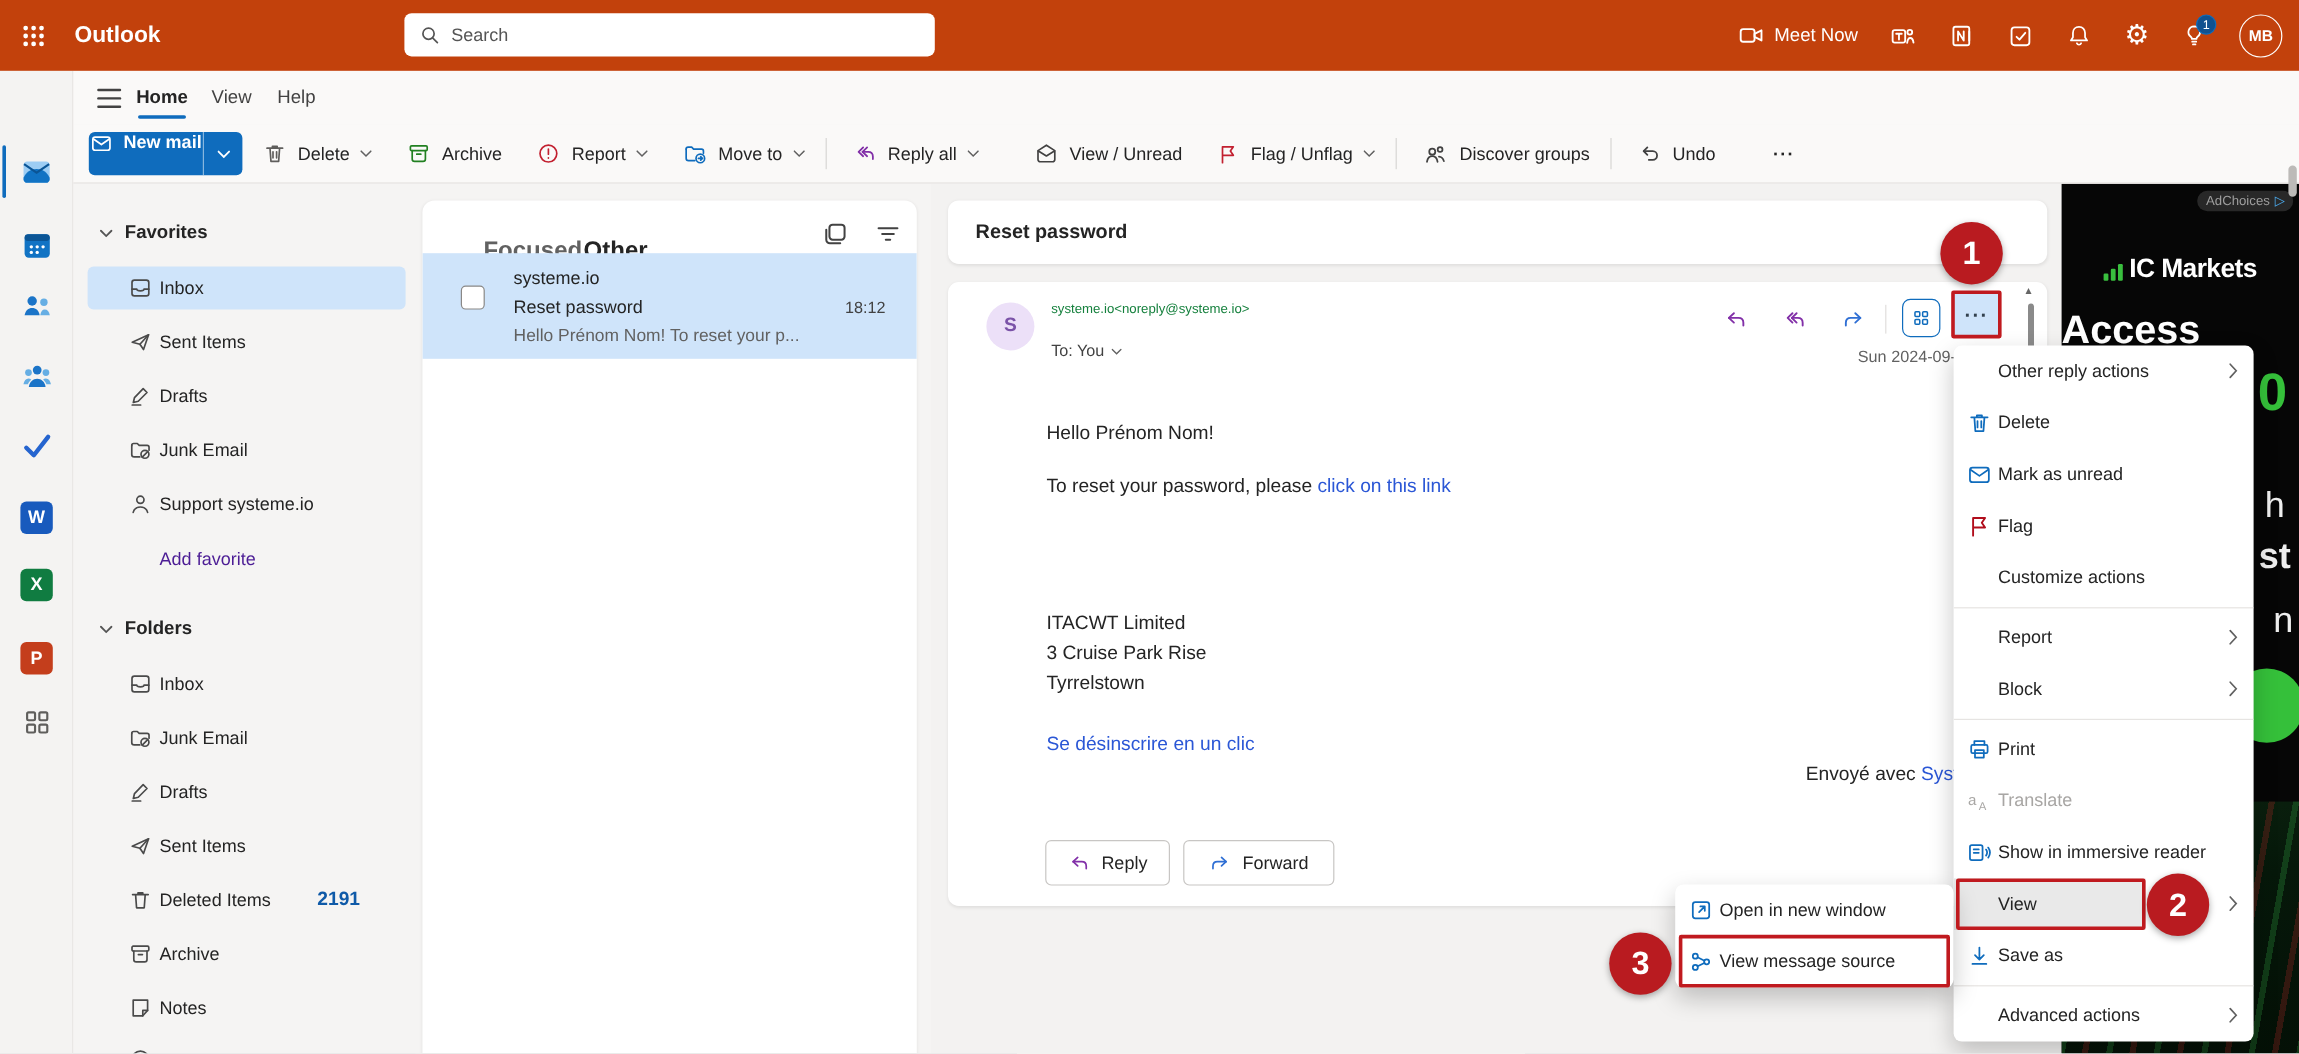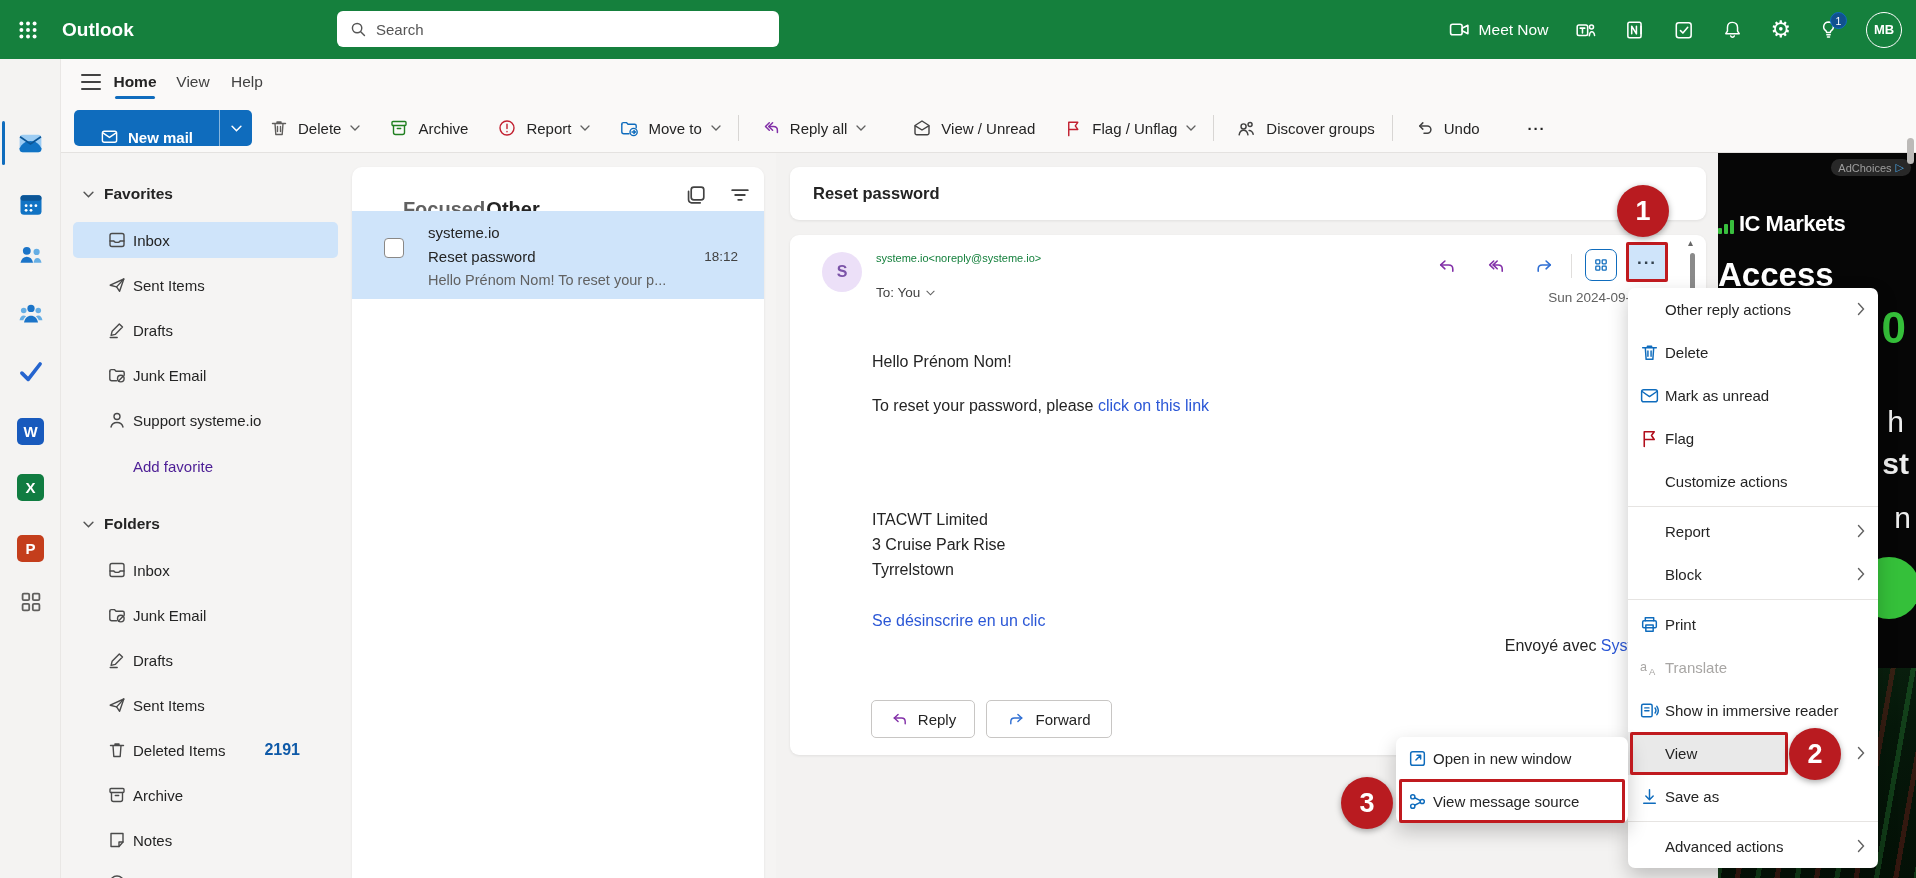--- a/index.html
+++ b/index.html
@@ -1,20 +1,20 @@
 <!DOCTYPE html>
 <html><head>
 <meta charset="utf-8">
 <style>
 *{margin:0;padding:0;box-sizing:border-box;font-family:"Liberation Sans","DejaVu Sans",sans-serif}
 body{background:#ddd}
 .stage{position:relative;width:1916px;height:878px;background:#f5f4f3;overflow:hidden}
 svg{display:block}
 
-.topbar{position:absolute;left:0;top:0;width:1916px;height:59px;background:#15803d;color:#fff;z-index:20}
+.topbar{position:absolute;left:0;top:0;width:1916px;height:59px;background:#c2410c;color:#fff;z-index:20}
 .waffle{position:absolute;left:6px;top:8px;width:44px;height:44px;display:flex;align-items:center;justify-content:center;cursor:pointer;border-radius:4px}
 .brand{position:absolute;left:62px;top:0;height:59px;display:flex;align-items:center;font-size:19px;font-weight:700}
 .search{position:absolute;left:337px;top:11px;width:442px;height:36px;background:#fff;border-radius:6px;display:flex;align-items:center;padding:0 12px;gap:9px;color:#555;font-size:15px;cursor:text}
 .tbr{position:absolute;right:14px;top:0;height:59px;display:flex;align-items:center;gap:27px}
 .tbi{display:flex;align-items:center;gap:9px;cursor:pointer;font-size:15.5px}
 .bulbwrap{position:relative}
 .badge1{position:absolute;top:-7px;right:-8px;width:17px;height:17px;border-radius:50%;background:#11518f;border:1px solid #0f6cbd;color:#fff;font-size:10.5px;display:flex;align-items:center;justify-content:center}
 .avatar{width:36px;height:36px;border-radius:50%;border:1.6px solid #fff;display:flex;align-items:center;justify-content:center;font-size:13px;font-weight:600;cursor:pointer}
 .gear-glyph{font-size:23px;line-height:1}
 
@@ -25,21 +25,21 @@
 
 .navrow{position:absolute;left:61px;top:59px;right:0;height:45px;background:#faf9f8;z-index:4}
 .hamb{position:absolute;left:17px;top:13px;width:26px;height:20px;display:flex;flex-direction:column;justify-content:space-between;padding:2px 3px;cursor:pointer}
 .hamb span{height:1.8px;background:#424242;border-radius:1px}
 .tab{position:absolute;top:0;height:45px;display:flex;align-items:center;justify-content:center;font-size:15.5px;color:#424242;cursor:pointer}
 .tab.active{font-weight:700;color:#242424}
 .tab.active::after{content:"";position:absolute;left:2px;right:2px;bottom:5px;height:3px;border-radius:2px;background:#0f6cbd}
 
 .cmdbar{position:absolute;left:61px;top:104px;right:0;height:49px;background:#faf9f8;border-bottom:1px solid #e4e2e0;display:flex;align-items:center;padding-left:13px;z-index:4}
 .newmail{height:36px;display:flex;background:#0f6cbd;color:#fff;border-radius:5px;overflow:hidden;cursor:pointer;flex:none}
-.nm-main{display:flex;align-items:flex-end;gap:9px;padding:0 26px;font-size:15px;font-weight:600}
+.nm-main{display:flex;align-items:flex-start;gap:9px;padding:0 1px;font-size:15px;font-weight:600}
 .nm-chev{width:33px;display:flex;align-items:center;justify-content:center;border-left:1px solid rgba(255,255,255,.5)}
 .cbtn{display:flex;align-items:center;gap:9px;height:36px;padding:0 12px;margin-left:5px;border-radius:4px;font-size:15px;color:#242424;cursor:pointer;flex:none}
 .cbtn:first-of-type{margin-left:17px}
 .vsep{width:1px;height:26px;background:#d8d6d4;margin:0 5px;flex:none}
 .chevg{color:#616161}
 
 .sidebar{position:absolute;left:61px;top:153px;width:285px;bottom:0;z-index:3}
 .shead{position:absolute;left:12px;right:8px;height:32px;display:flex;align-items:center;font-weight:700;font-size:15.5px;color:#242424;cursor:pointer}
 .shead .sh-ch{margin:0 10px 0 10px;color:#555}
 .srow{position:absolute;left:12px;right:8px;height:36px;border-radius:5px;display:flex;align-items:center;font-size:15px;color:#242424;cursor:pointer}
@@ -75,21 +75,21 @@
 .edate{position:absolute;right:61px;top:55px;font-size:13.5px;color:#616161}
 .ebody{position:absolute;left:82px;font-size:16px;color:#242424;line-height:25px}
 .elink{color:#2b57d6;cursor:pointer}
 .esent{position:absolute;right:26px;top:402px;font-size:16px;color:#242424;white-space:nowrap}
 .ebtn{position:absolute;top:465px;height:38px;border:1px solid #c8c6c4;border-radius:5px;background:#fff;display:flex;align-items:center;justify-content:center;gap:9px;font-size:15px;color:#242424;cursor:pointer}
 .rscroll-arrow{position:absolute;left:912px;top:84px;color:#666;font-size:10px}
 .rscroll-thumb{position:absolute;left:914px;top:100px;width:5px;height:46px;border-radius:3px;background:#8a8a8a;cursor:grab}
 
 .ad{position:absolute;left:1718px;top:153px;width:198px;bottom:0;background:#060606;overflow:hidden;color:#fff;z-index:3}
 .adchip{position:absolute;top:6px;right:5px;display:flex;align-items:center;gap:4px;background:rgba(70,70,70,.55);border-radius:9px;padding:2px 7px;font-size:11px;color:#9e9e9e;cursor:pointer}
-.adlogo{position:absolute;top:58px;left:0;right:0;display:flex;align-items:flex-end;gap:5px}
+.adlogo{position:absolute;top:58px;left:0;right:0;display:flex;align-items:flex-end;justify-content:center;gap:5px}
 .adbars{display:flex;align-items:flex-end;gap:2px;padding-bottom:3px}
 .adbars i{display:block;width:4px;background:#39bf3e;border-radius:1px}
 .adbrand{font-size:22px;font-weight:800;letter-spacing:-.5px}
 .adhead{position:absolute;top:103px;left:0;right:0;text-align:left;font-size:33px;font-weight:600}
 .adfrag{position:absolute;color:#eee}
 .adzero{color:#35c03a;font-weight:700;font-size:44px}
 .adcircle{position:absolute;left:140px;top:404px;width:62px;height:62px;border-radius:50%;background:#35c03a}
 .adtex{position:absolute;left:0;right:0;bottom:0;height:210px;background:linear-gradient(165deg,#0c2410 0%,#06180a 40%,#041006 100%)}
 .adtex::after{content:"";position:absolute;inset:0;background:repeating-linear-gradient(100deg,transparent 0 14px,rgba(190,40,40,.25) 14px 19px,transparent 19px 34px,rgba(60,200,80,.22) 34px 39px)}
 

